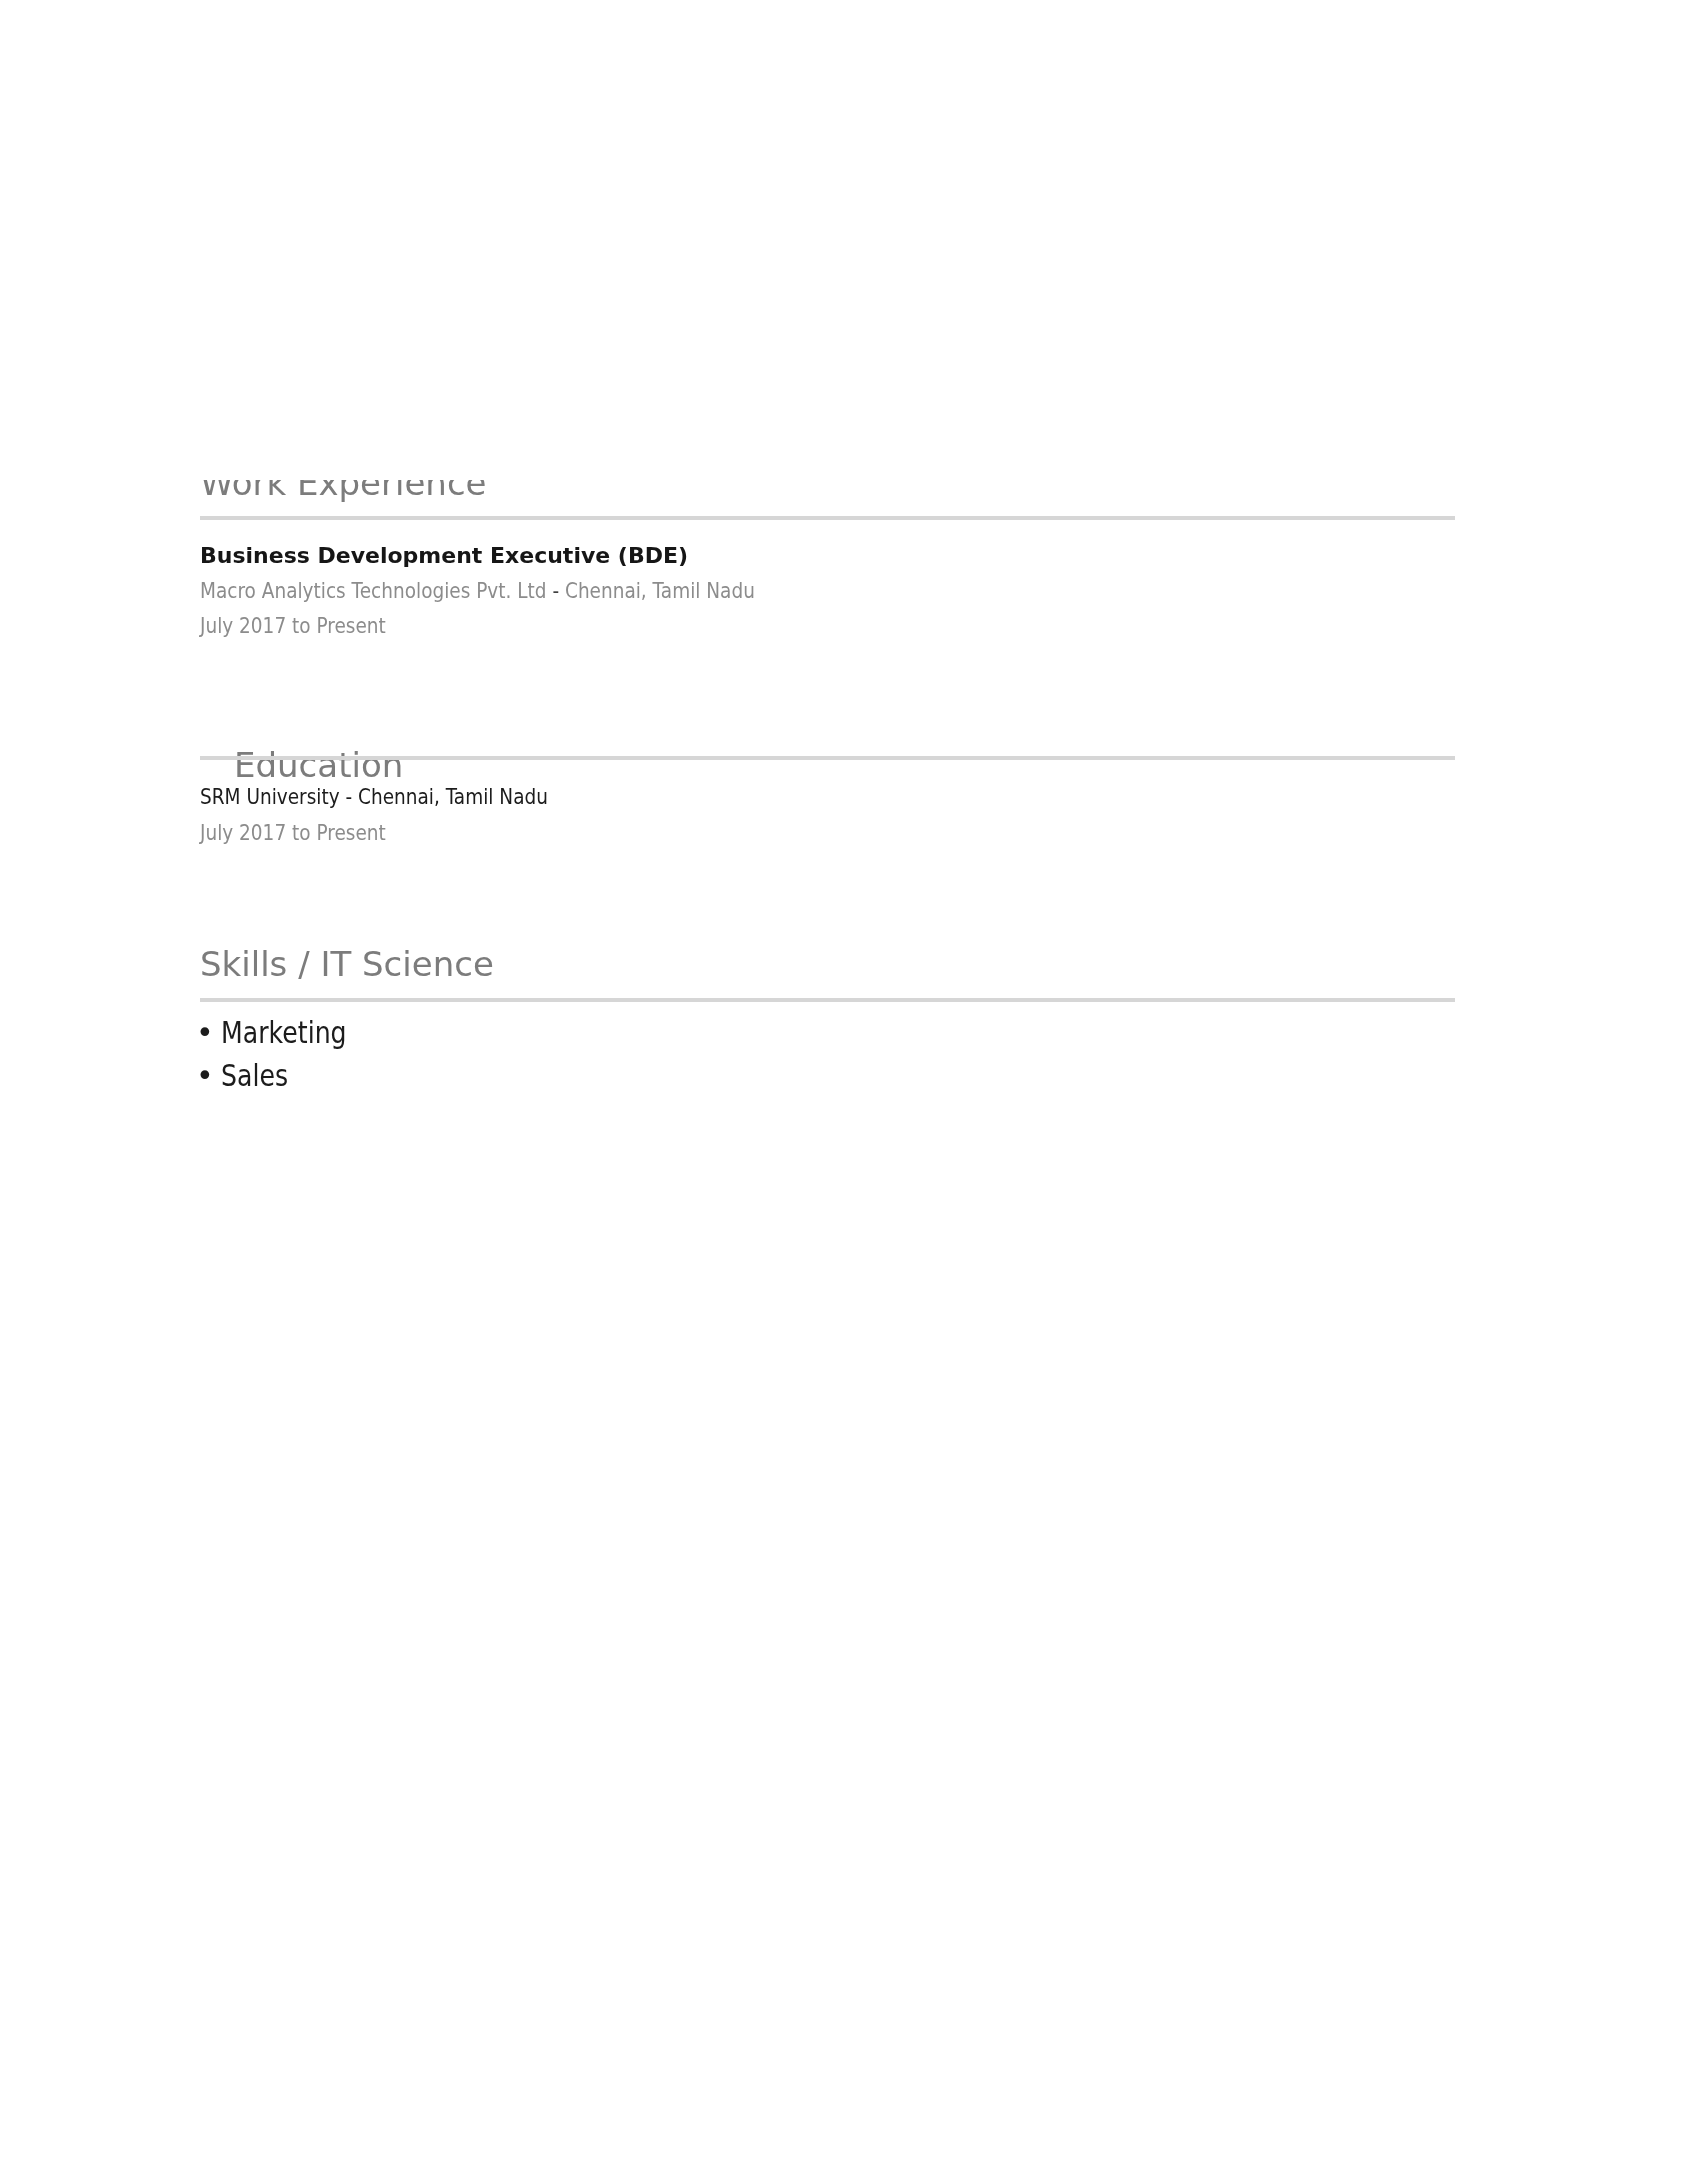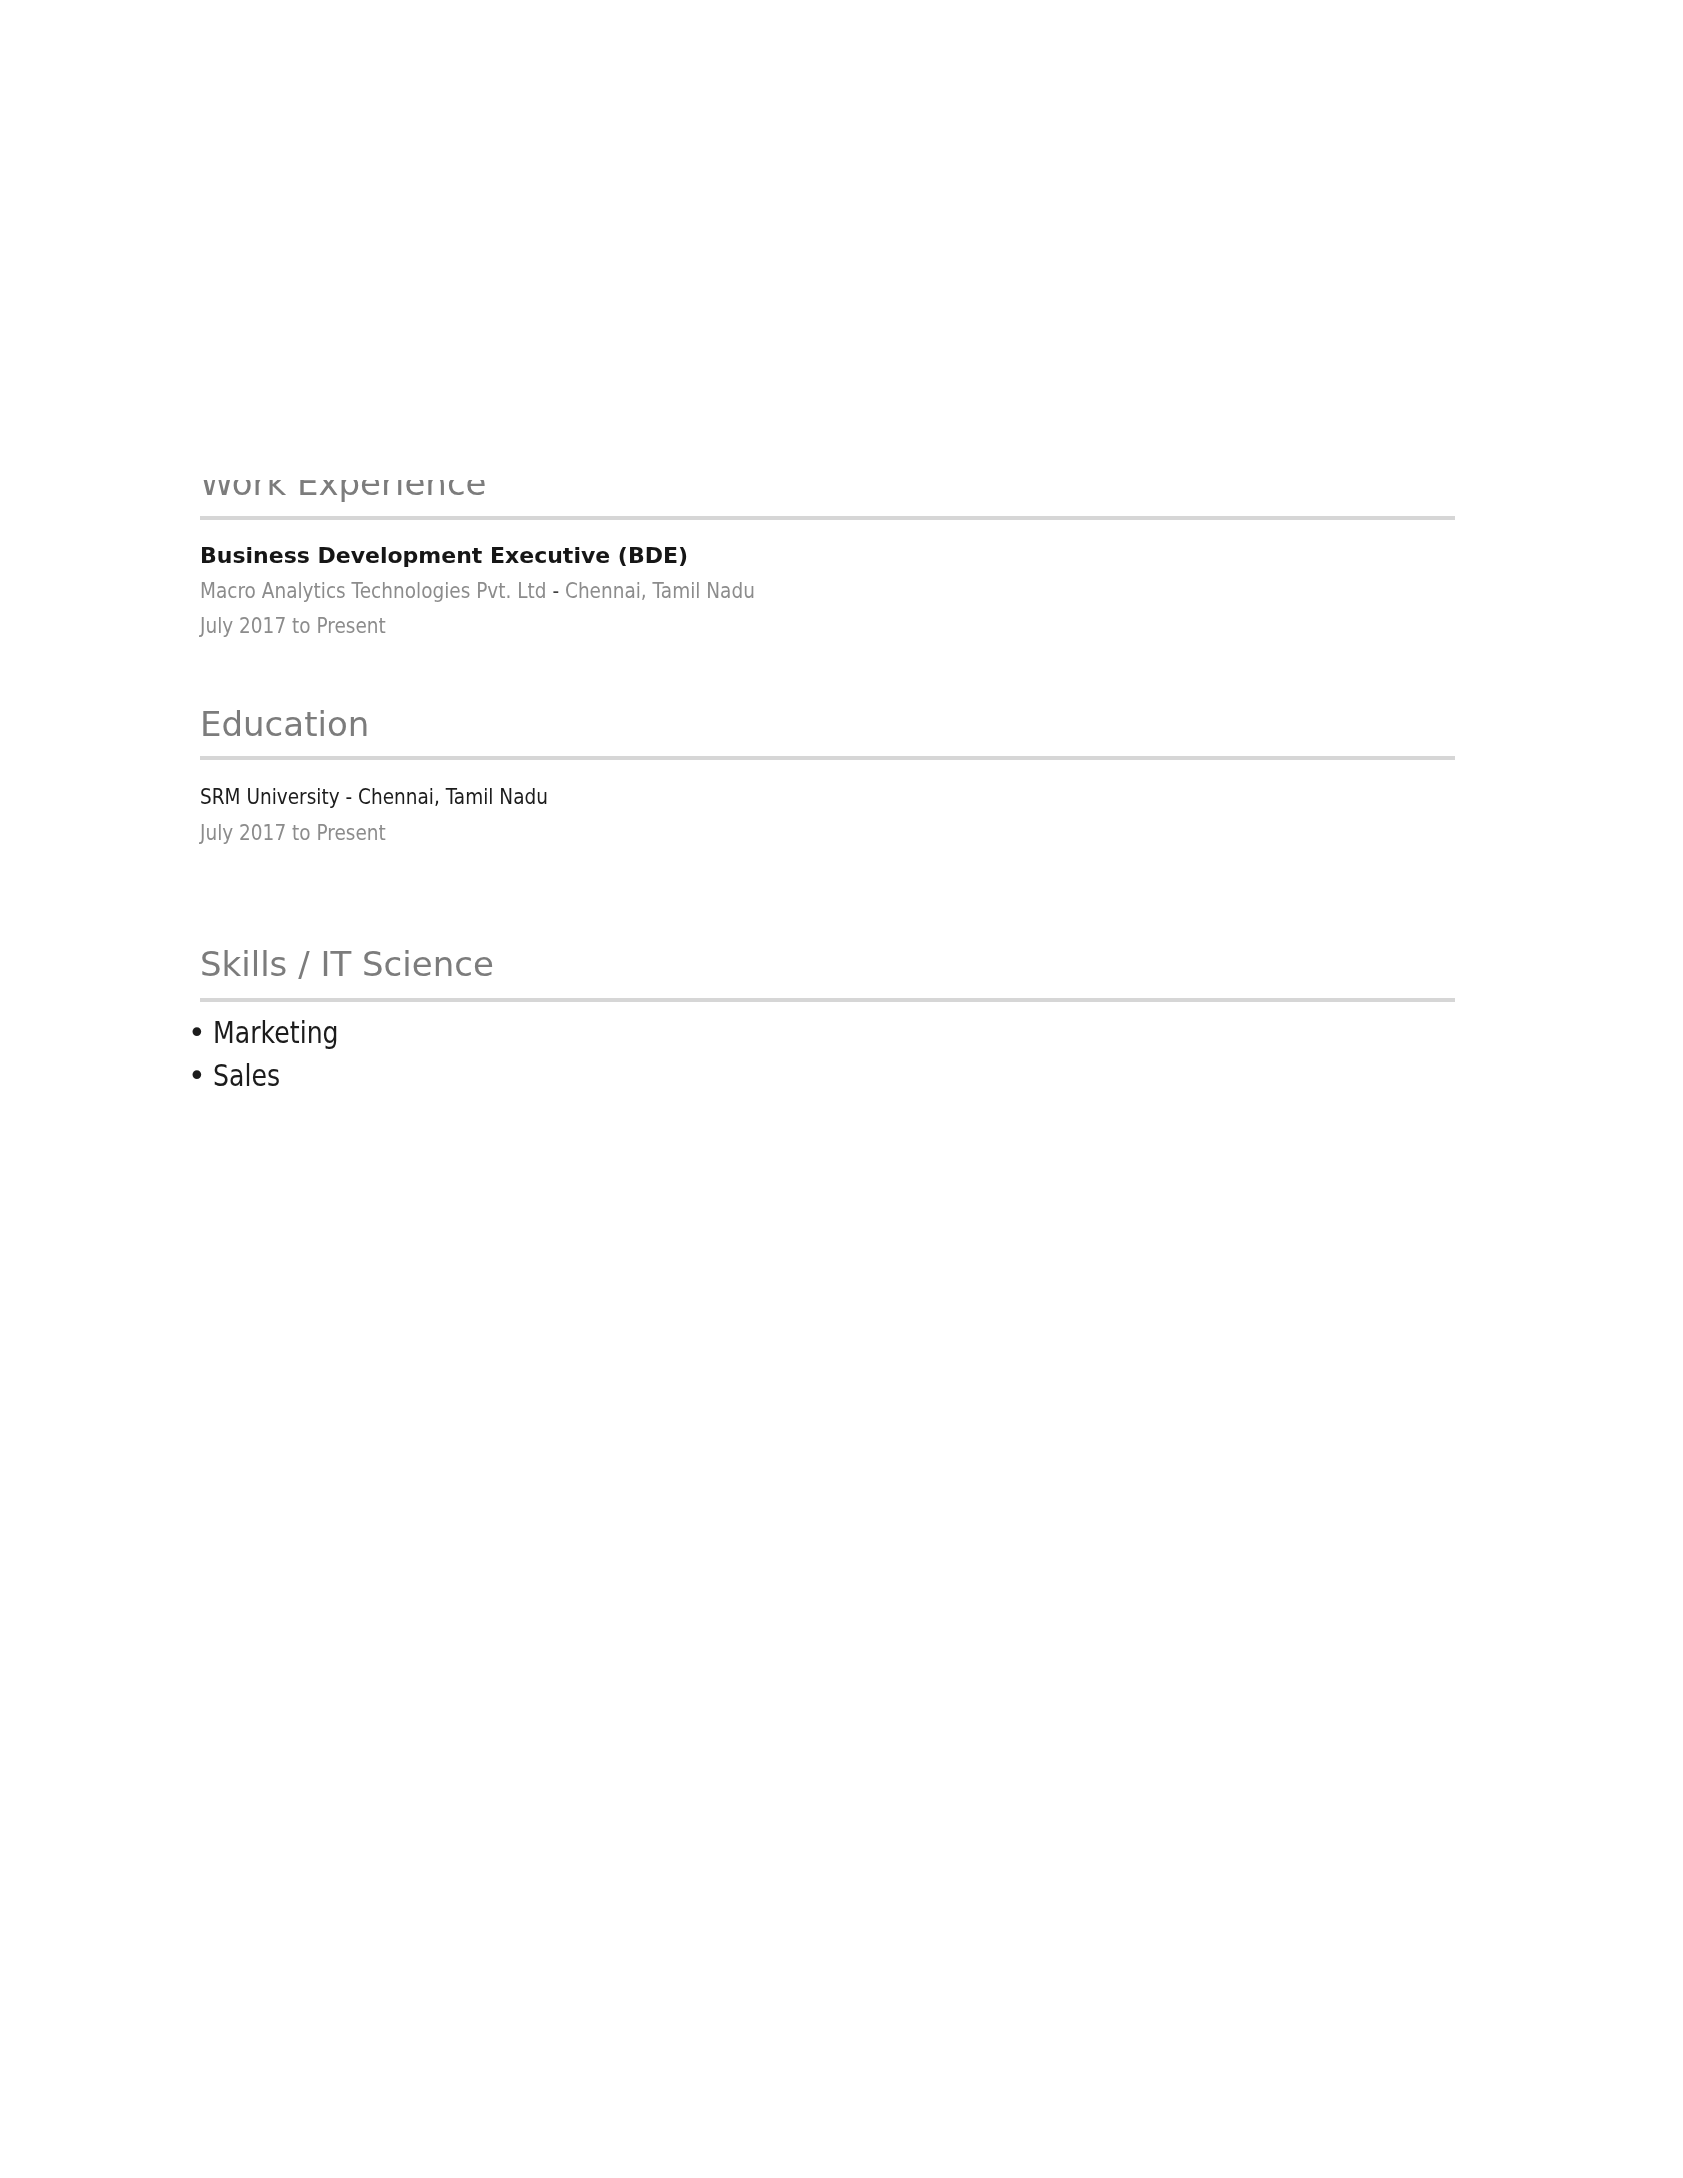--- a/index.html
+++ b/index.html
@@ -33,21 +33,21 @@
     top: 480px;
     height: 37px;
     width: 594px;
     overflow: hidden;
   }
   .heading-clip .section-heading {
     position: relative;
     left: 0;
     top: -18px;
   }
-  .heading-education { top: 703px; }
+  .heading-education { top: 744px; margin-left: 34px; }
   .heading-skills    { top: 943px; }
   
   .rule {
     position: absolute;
     left: 200px;
     width: 1285px;
     height: 4px;
     background: var(--rule, #d6d6d6);
   }
   .rule-work      { top: 516px; }
@@ -72,21 +72,21 @@
     transform: scaleX(0.84);
     transform-origin: left center;
   }
   .line { display: block; }
   .gray { color: var(--body-gray, #8c8c8c); }
   .dark { color: var(--dark-text, #1c1c1c); }
   .dash { color: var(--separator-dash, #3f3f3f); }
   
   .skills-list {
     position: absolute;
-    left: 188px;
+    left: 196px;
     top: 1011px;
     margin: 0;
     padding: 0;
     list-style: none;
     font-size: 30px;
     line-height: 43px;
     color: var(--dark-text, #1c1c1c);
   }
   .skills-list li { white-space: nowrap; }
   .skills-list .bullet {

